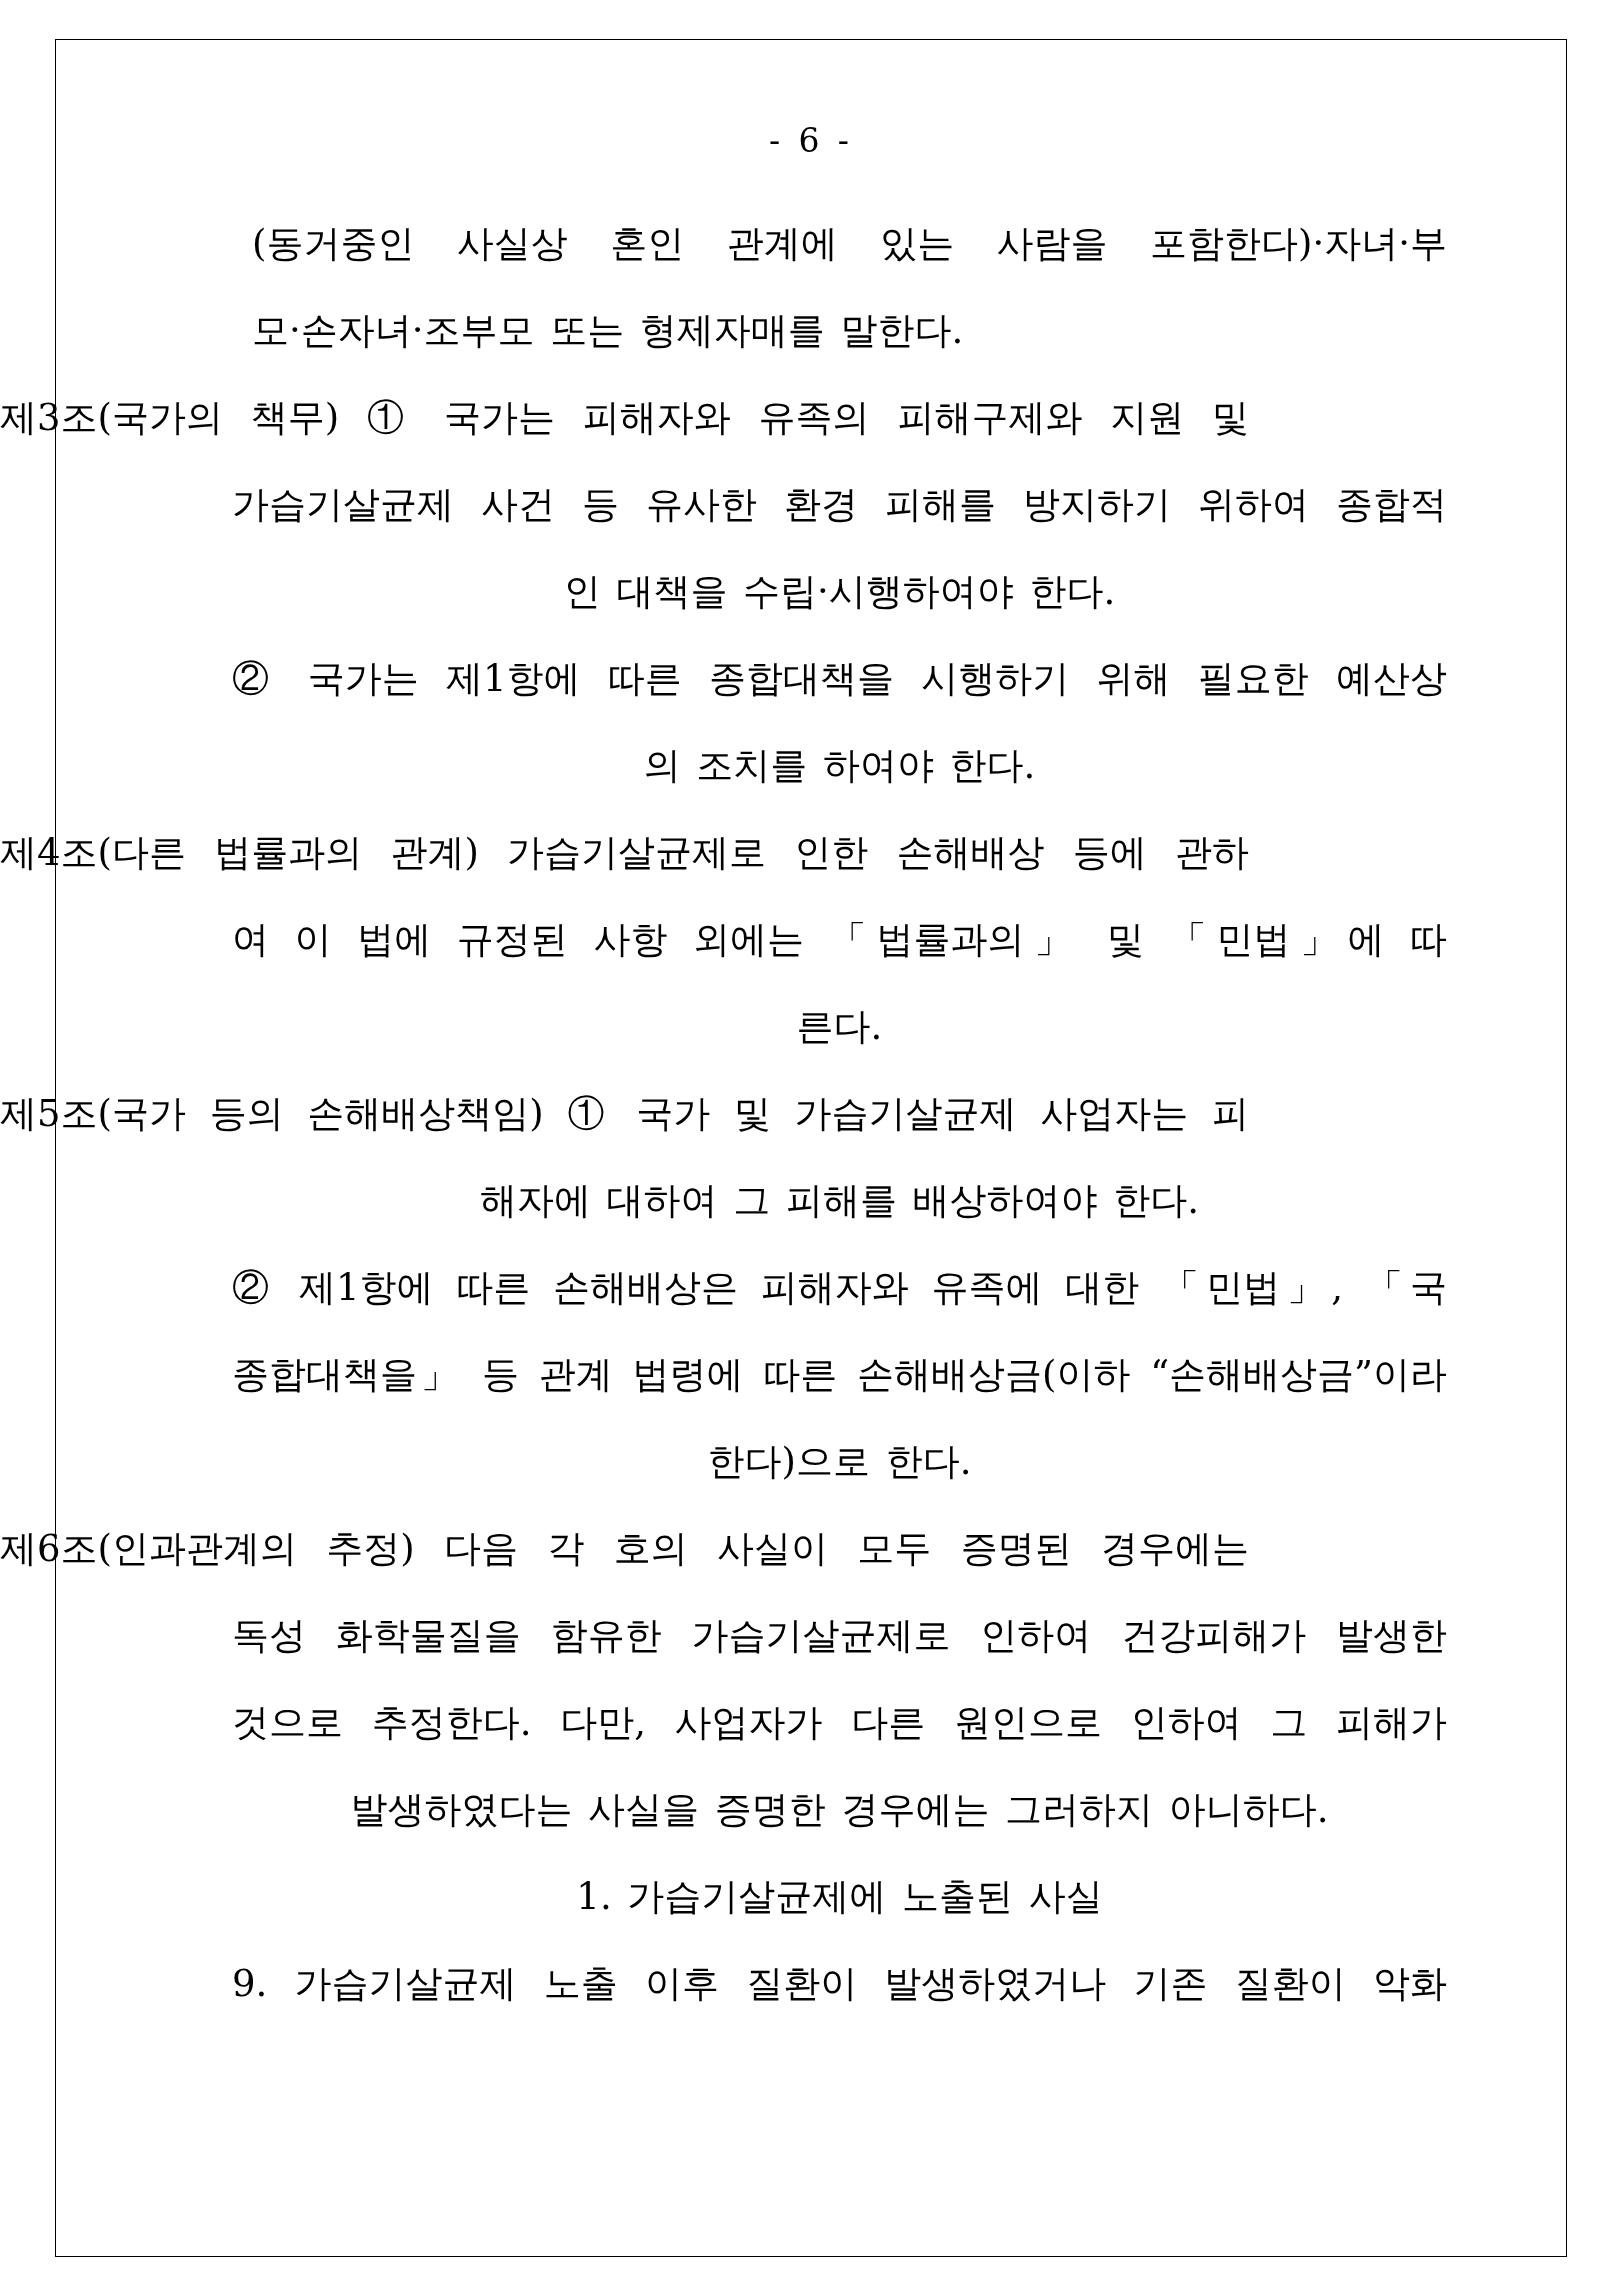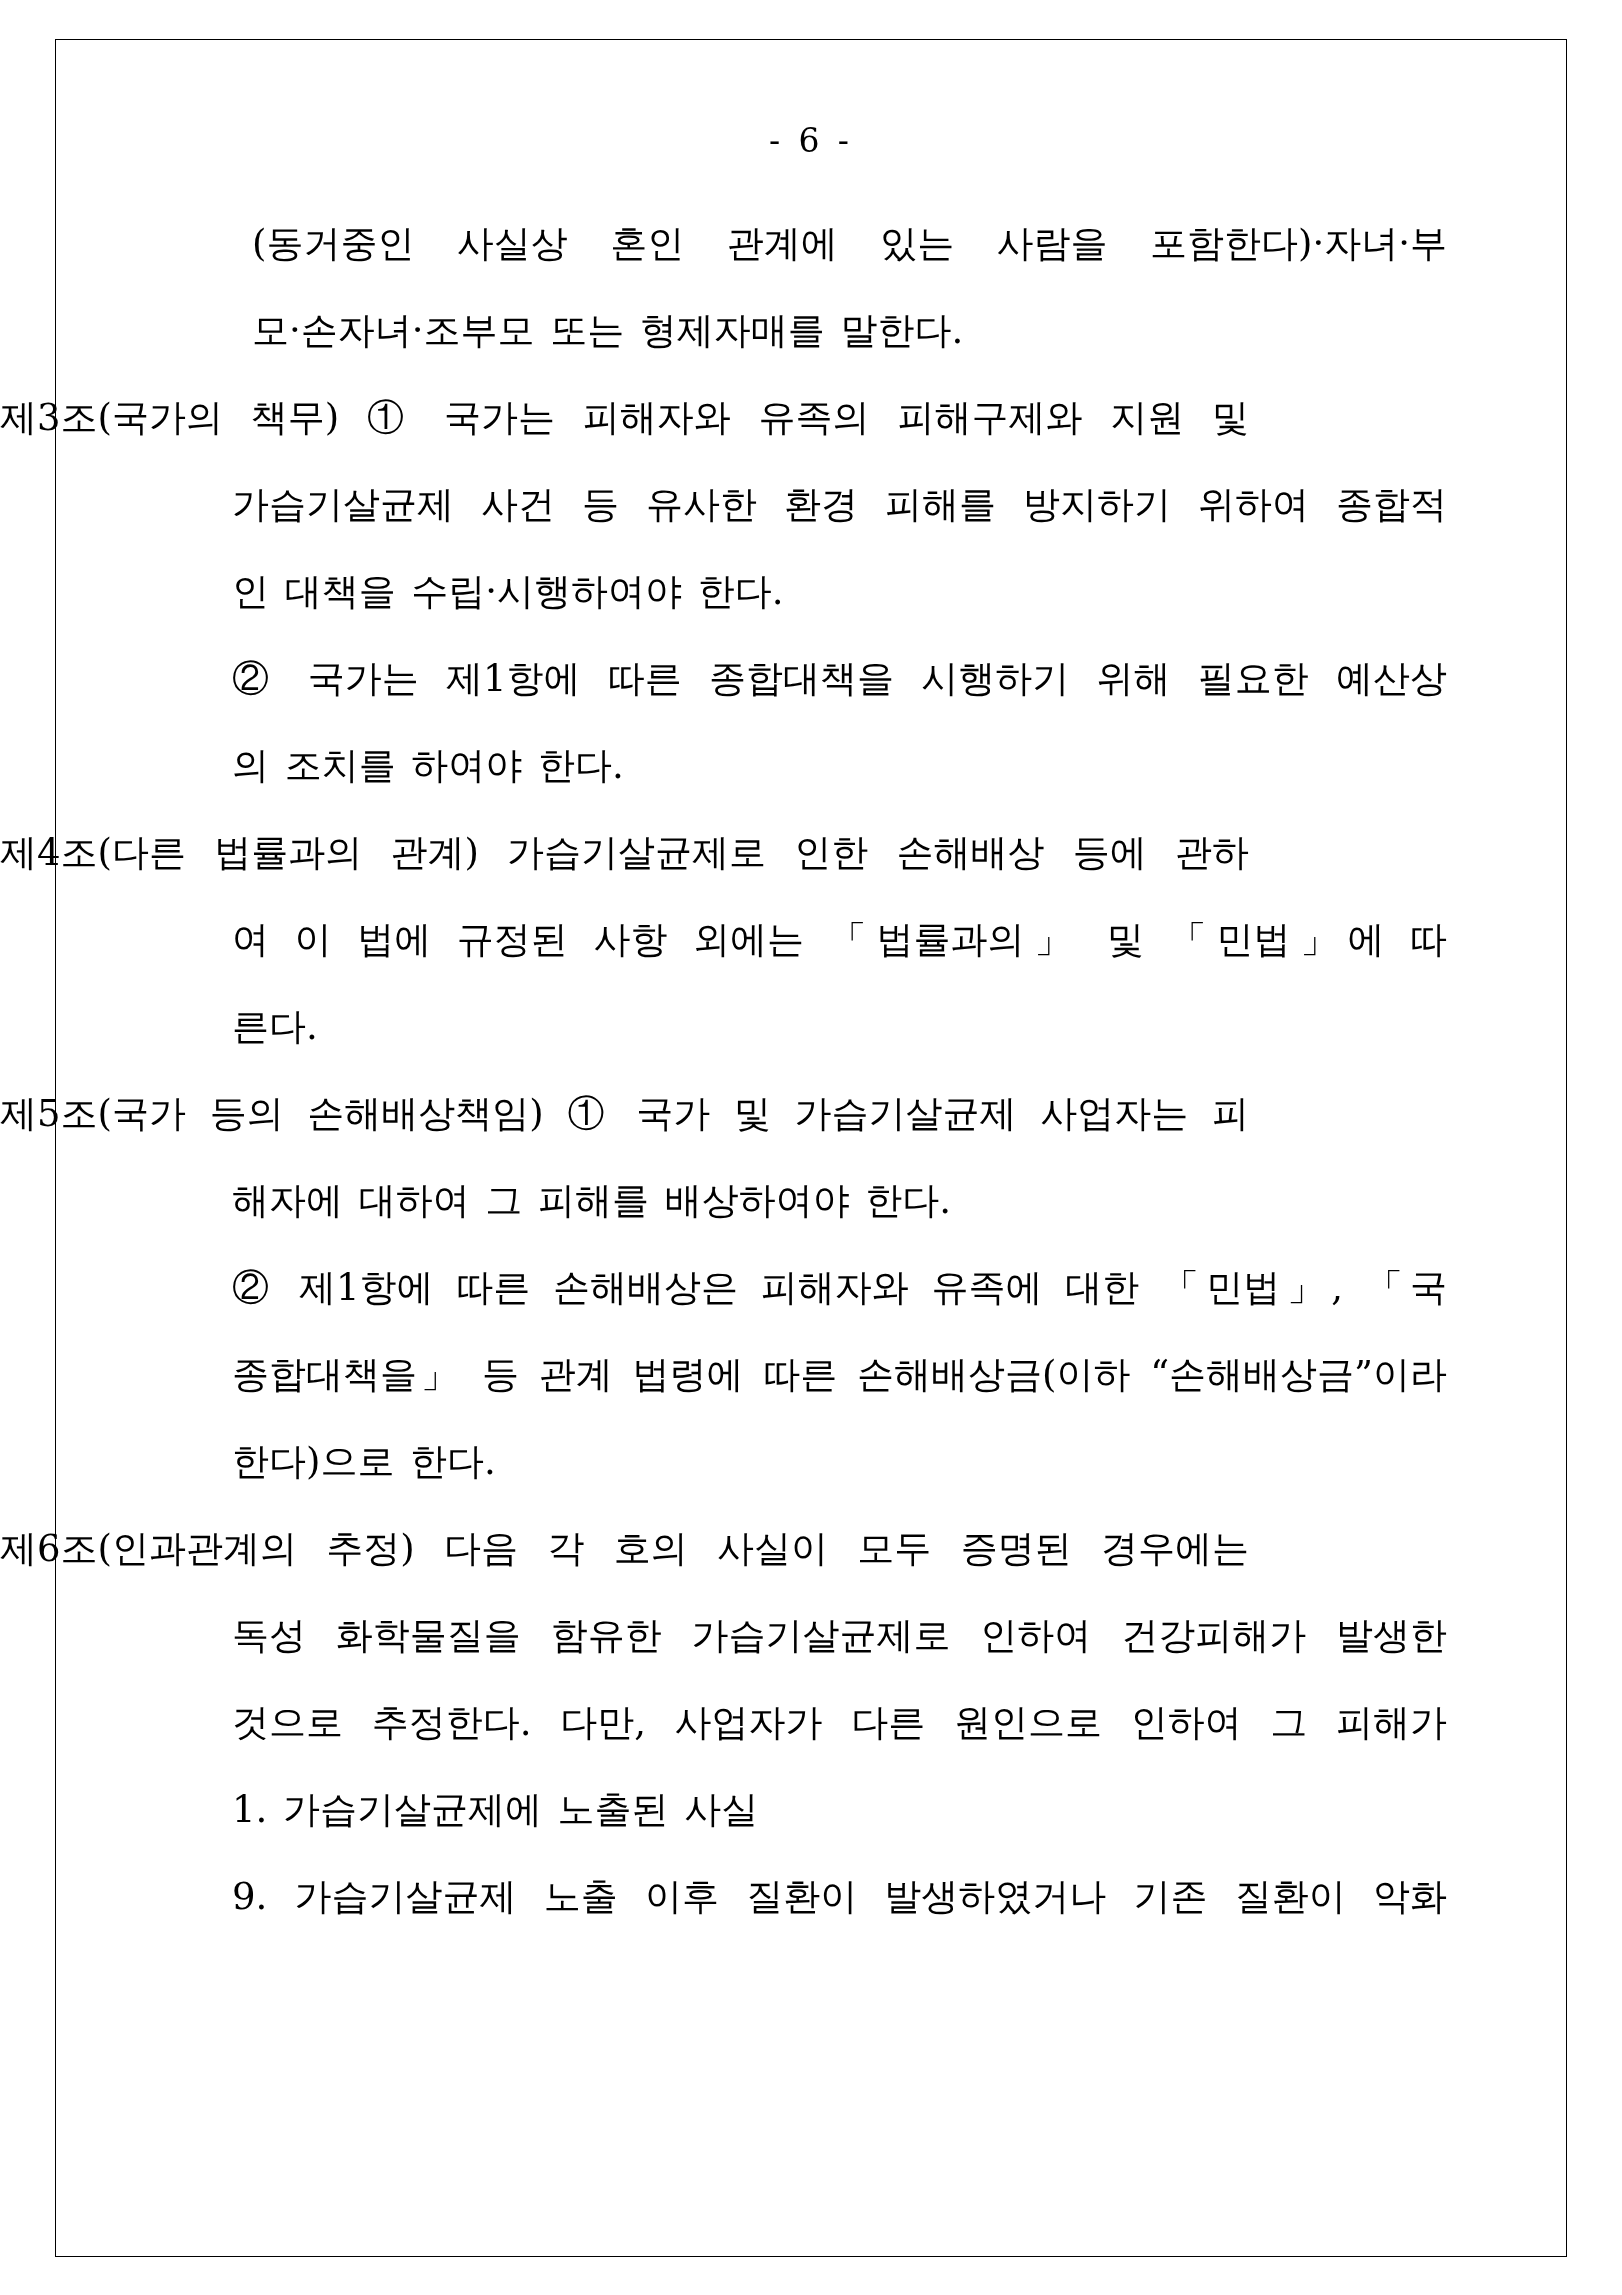--- a/index.html
+++ b/index.html
@@ -51,21 +51,21 @@
     box-sizing: border-box;
     white-space: normal;
   }
   .line.just {
     text-align: justify;
     text-align-last: justify;
     -moz-text-align-last: justify;
   }
   
   .l-article { width: 1249px; }
-  .l-cont    { margin-left: 232px; width: 1215px; }
+  .l-cont    { margin-left: 232px; width: 1215px; text-align: center; }
   .l-hang    { margin-left: 252px; width: 1195px; }
 </style>
 </head>
 <body>
 
 <div class="page">
   <div class="page-border"></div>
   <div class="page-number">- 6 -</div>
   <div class="text-block" id="text-block">
       <div class="line l-hang just">(동거중인 사실상 혼인 관계에 있는 사람을 포함한다)·자녀·부</div>
@@ -79,17 +79,18 @@
       <div class="line l-cont just">여 이 법에 규정된 사항 외에는 「법률과의」 및 「민법」에 따</div>
       <div class="line l-cont">른다.</div>
       <div class="line l-article just">제5조(국가 등의 손해배상책임) ① 국가 및 가습기살균제 사업자는 피</div>
       <div class="line l-cont">해자에 대하여 그 피해를 배상하여야 한다.</div>
       <div class="line l-cont just">② 제1항에 따른 손해배상은 피해자와 유족에 대한 「민법」, 「국</div>
       <div class="line l-cont just">종합대책을」 등 관계 법령에 따른 손해배상금(이하 “손해배상금”이라</div>
       <div class="line l-cont">한다)으로 한다.</div>
       <div class="line l-article just">제6조(인과관계의 추정) 다음 각 호의 사실이 모두 증명된 경우에는</div>
       <div class="line l-cont just">독성 화학물질을 함유한 가습기살균제로 인하여 건강피해가 발생한</div>
       <div class="line l-cont just">것으로 추정한다. 다만, 사업자가 다른 원인으로 인하여 그 피해가</div>
+      <div class="line l-cont">발생하였다는 사실을 증명한 경우에는 그러하지 아니하다.</div>
       <div class="line l-cont">1. 가습기살균제에 노출된 사실</div>
       <div class="line l-cont just">9. 가습기살균제 노출 이후 질환이 발생하였거나 기존 질환이 악화</div>
     </div>
 </div>
 
 
 </body></html>

